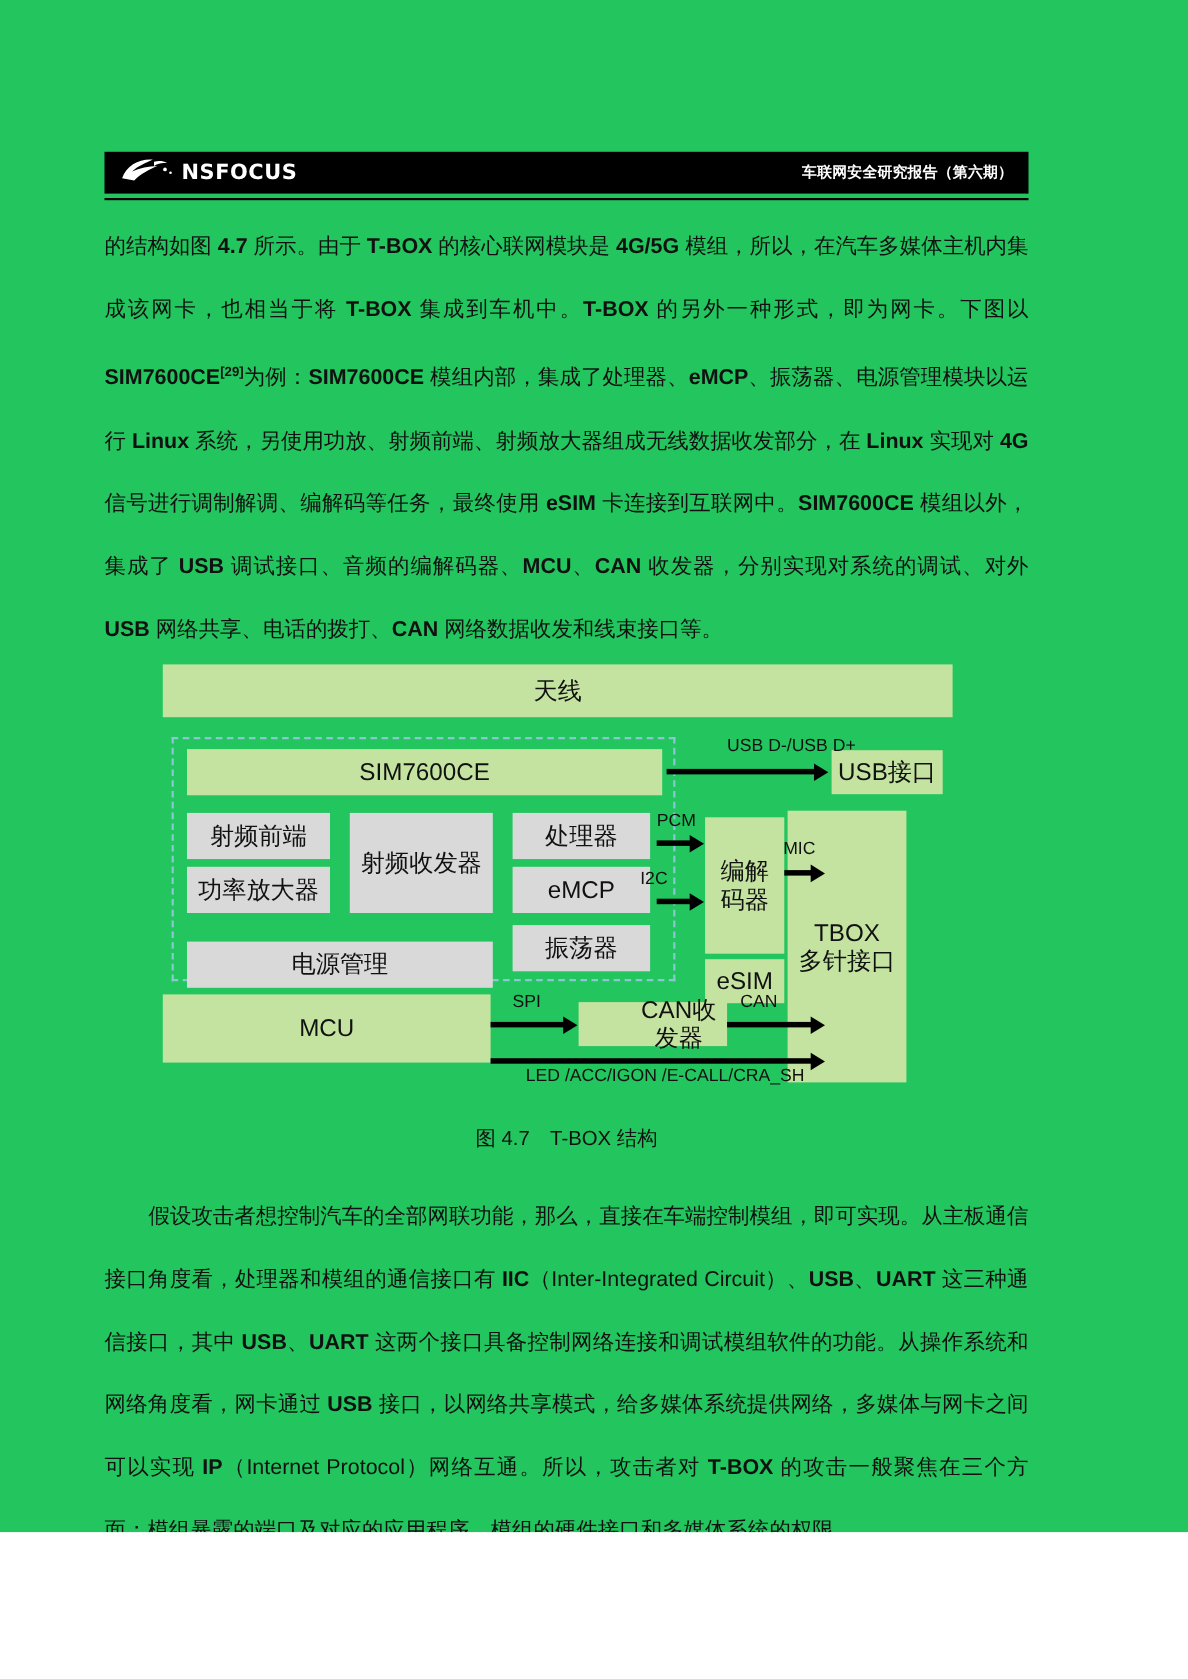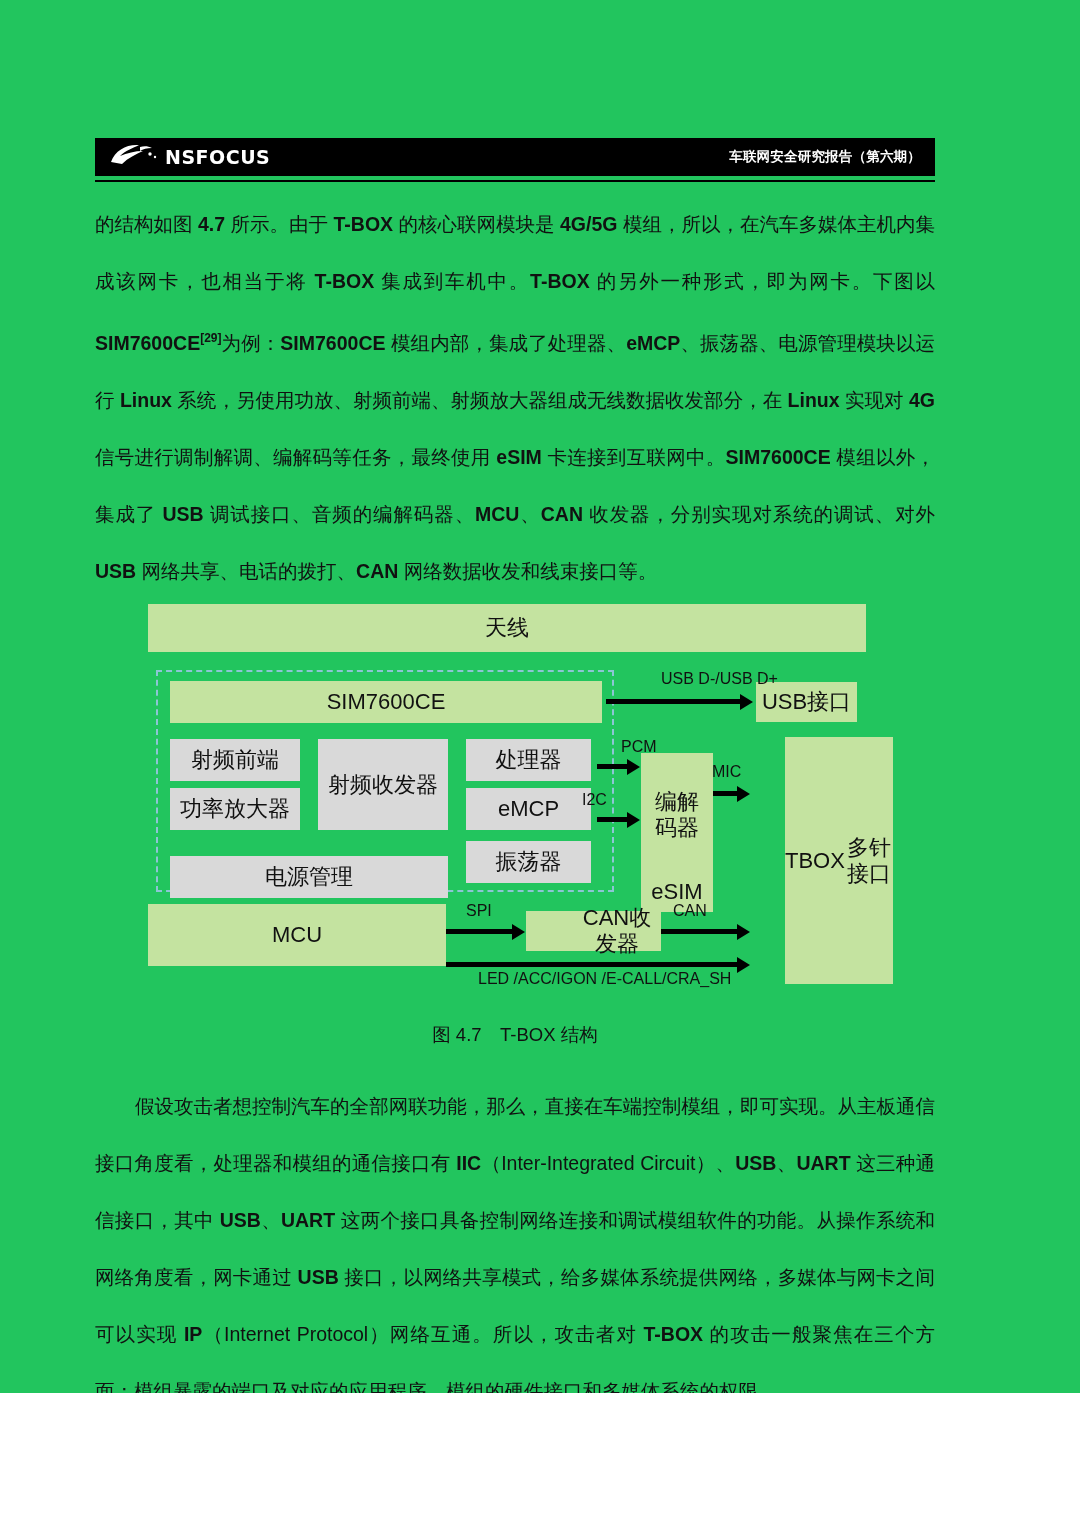--- a/index.html
+++ b/index.html
@@ -219,48 +219,48 @@
     </div>
 
     <div class="box grey" style="left:318px; top:237px; width:125px; height:42px;">
       <span>振荡器</span>
     </div>
 
     <div class="box green" style="left:608px; top:78px; width:101px; height:40px;">
       <span>USB接口</span>
     </div>
 
-    <div class="box green" style="left:493px; top:149px; width:72px; height:124px;">
+    <div class="box green" style="left:493px; top:139px; width:72px; height:124px;">
       <span style="display:block; width:46px;">编解码器</span>
     </div>
 
     <div class="box green" style="left:493px; top:268px; width:72px; height:40px;">
       <span>eSIM</span>
     </div>
 
-    <div class="box green" style="left:637px; top:133px; width:108px; height:247px; flex-direction:row;">
+    <div class="box green" style="left:568px; top:133px; width:108px; height:247px; flex-direction:column;">
       <span>TBOX</span>
       <span>多针接口</span>
     </div>
 
     <div class="box green" style="left:0px; top:300px; width:298px; height:62px;">
       <span>MCU</span>
     </div>
 
     <div class="box green" style="left:378px; top:307px; width:135px; height:40px;padding-left:47px;">
       <span>CAN收发器</span>
     </div>
 
     <div class="arrow-line" style="left:458px; top:95px; width:136px;"></div>
     <div class="arrow-head" style="left:592px; top:89.5px;"></div>
     <div class="sig-label" style="left:466px; top:66px;margin-left:47px;">USB D-/USB D+</div>
 
     <div class="arrow-line" style="left:449px; top:160px; width:32px;"></div>
     <div class="arrow-head" style="left:479px; top:154.5px;"></div>
-    <div class="sig-label" style="left:449px; top:134px;margin-left:24px;">PCM</div>
+    <div class="sig-label" style="left:449px; top:134px;">PCM</div>
 
     <div class="arrow-line" style="left:449px; top:213px; width:32px;"></div>
     <div class="arrow-head" style="left:479px; top:207.5px;"></div>
     <div class="sig-label" style="left:434px; top:187px;">I2C</div>
 
     <div class="arrow-line" style="left:565px; top:187px; width:28px;"></div>
     <div class="arrow-head" style="left:589px; top:181.5px;"></div>
     <div class="sig-label" style="left:564px; top:159px;">MIC</div>
 
     <div class="arrow-line" style="left:298px; top:325px; width:68px;"></div>

